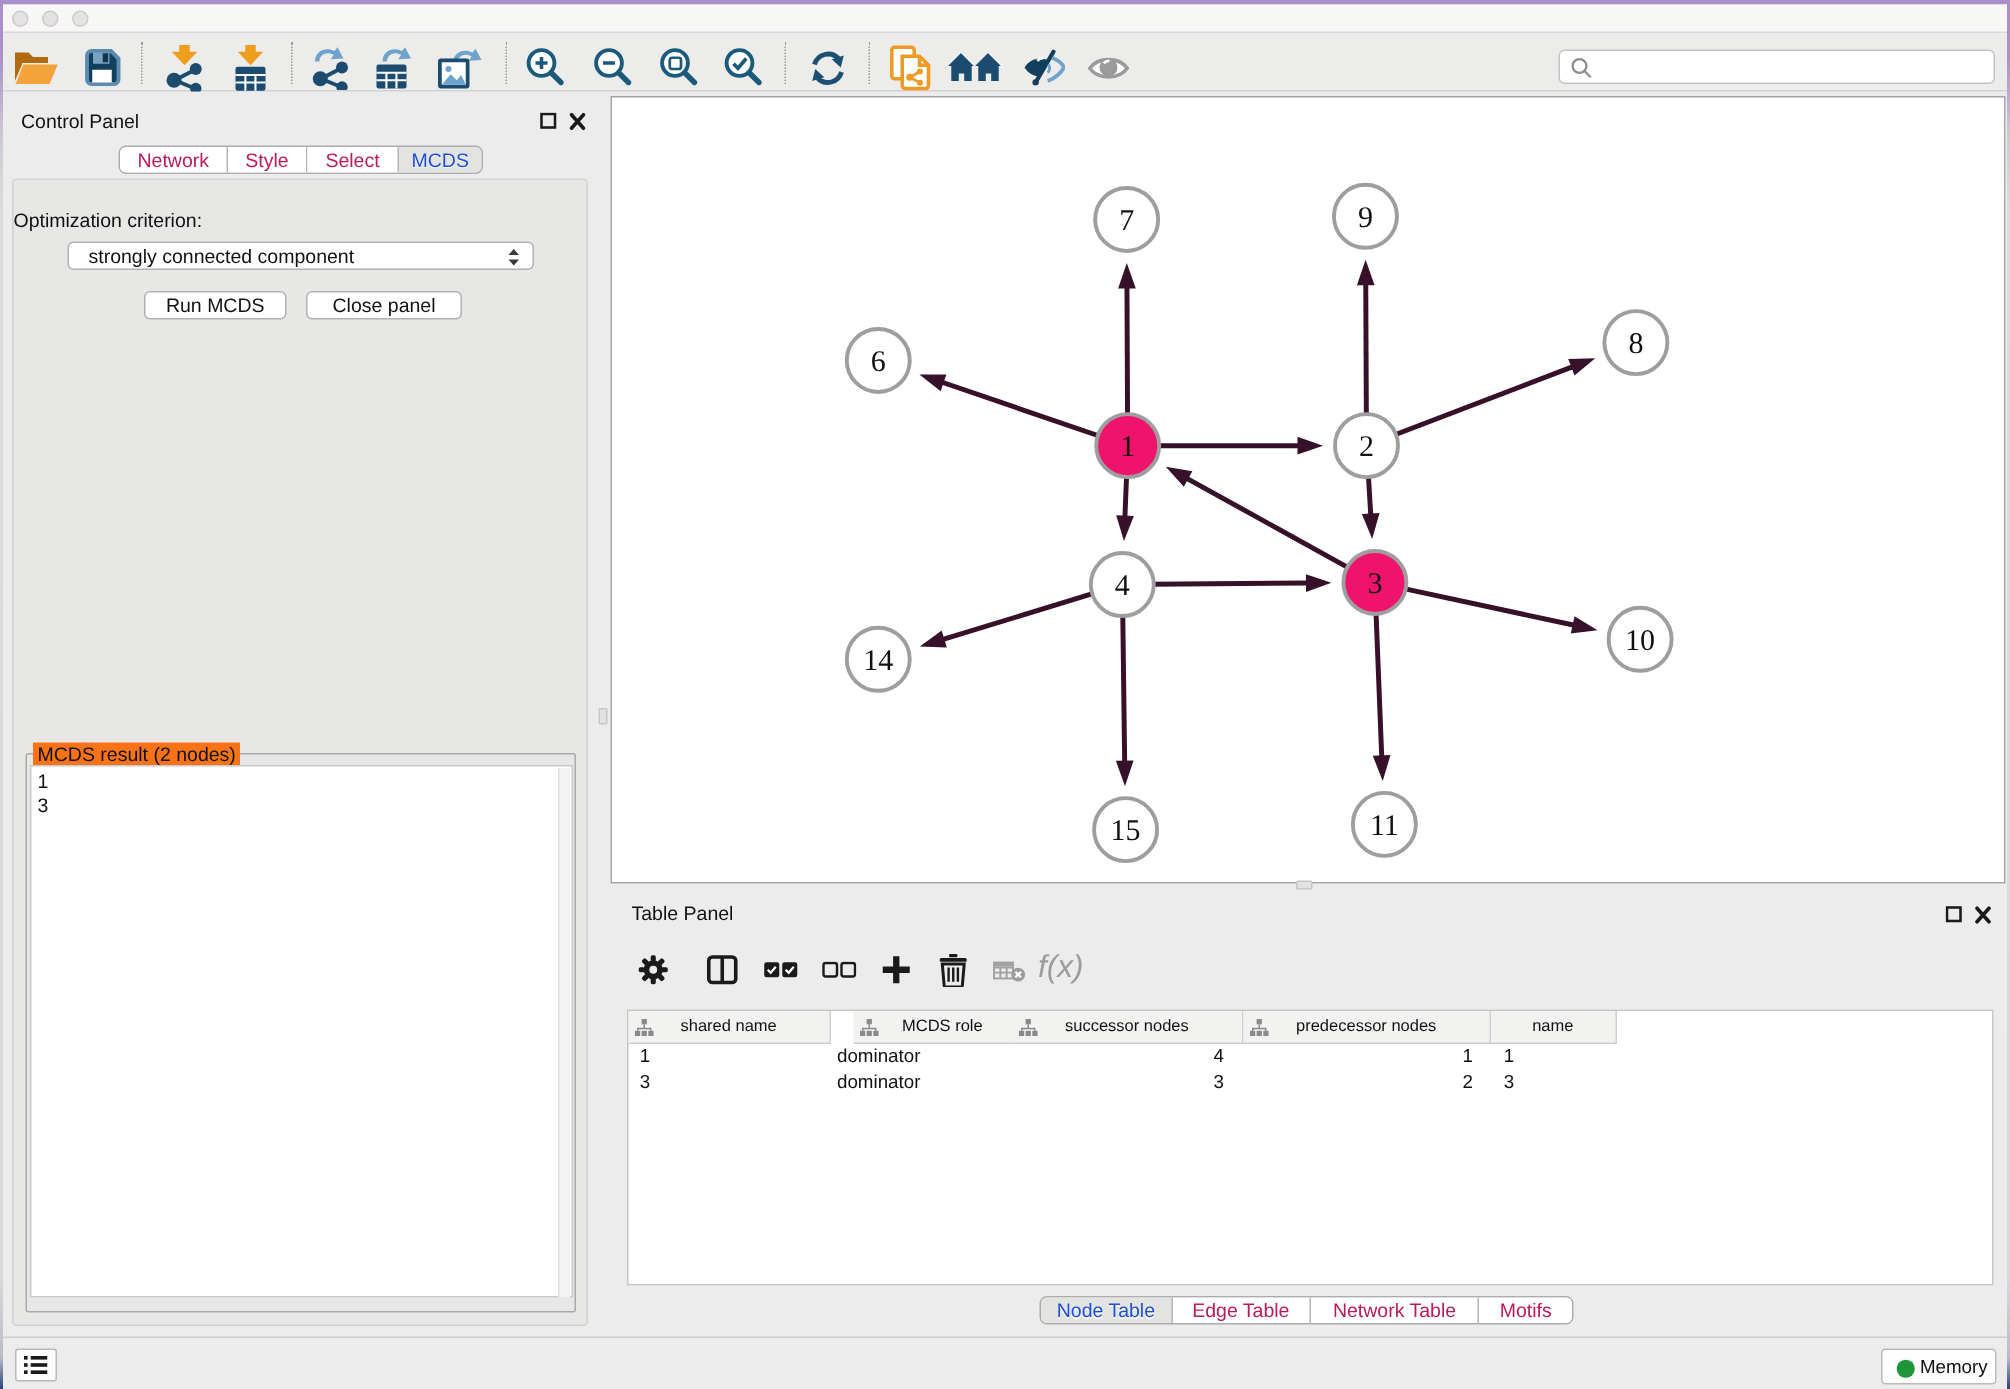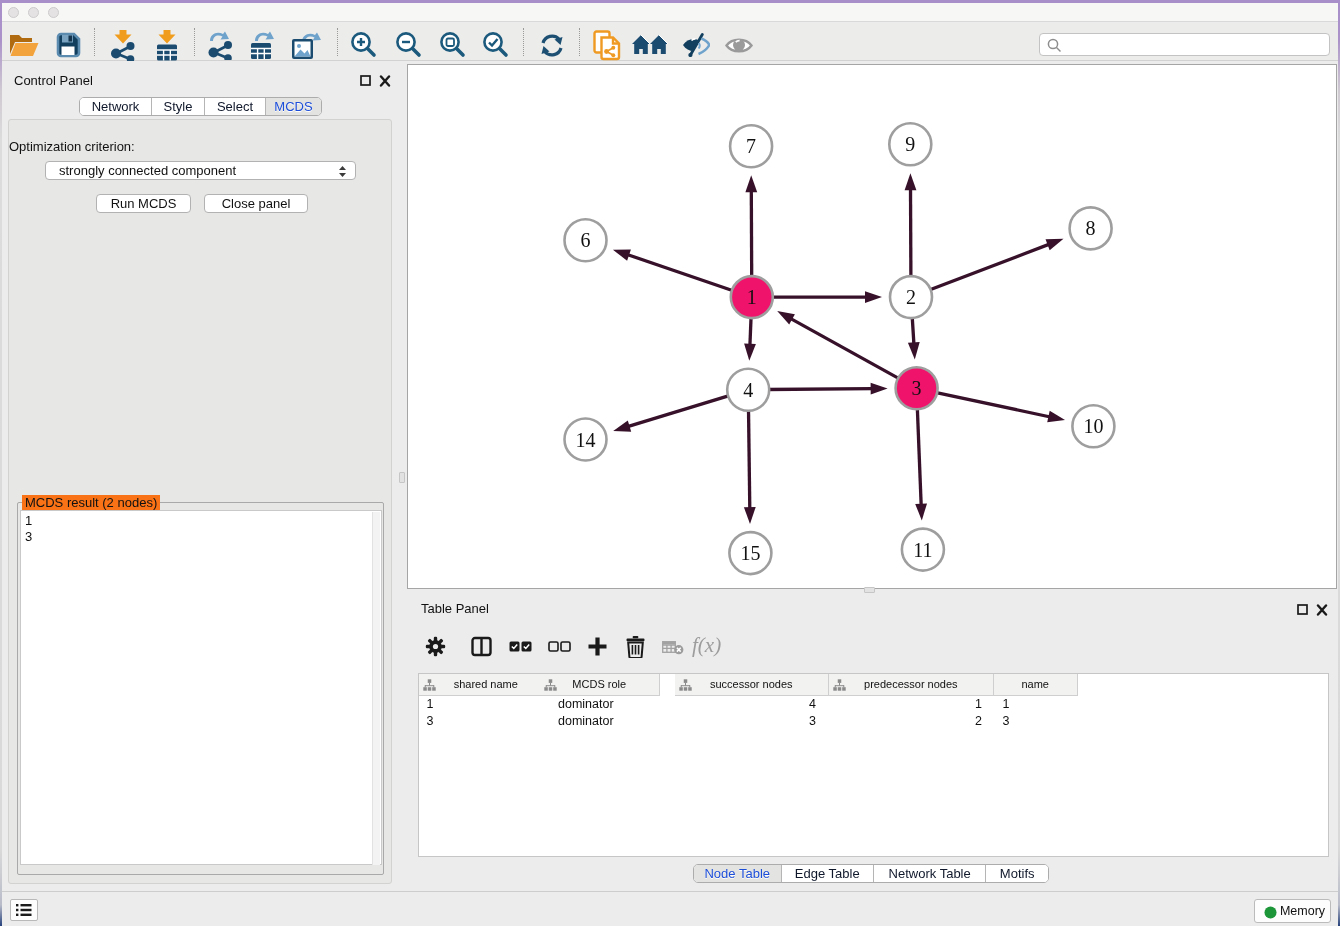--- a/index.html
+++ b/index.html
@@ -12,21 +12,21 @@
 .tl{position:absolute;top:4px;width:11px;height:11px;border-radius:50%;background:#e4e2e2;border:1px solid #cdcbcb}
 #wintitle{left:0;right:0;top:2px;text-align:center;font-size:13px;color:#a3a0a0}
 #toolbar{left:2px;top:23px;width:1336px;height:38px;background:#ececeb;border-bottom:1px solid #d2d2d2}
 .sep{position:absolute;top:5px;height:28px;width:0;border-left:1px dotted #9a9a9a}
 .ticon{position:absolute;top:3px;height:38px;width:36px;display:flex;align-items:center;justify-content:center}
 #search{left:1037px;top:10px;width:291px;height:23px;background:#fff;border:1px solid #c3c3c3;border-radius:4px}
 #cp{left:2px;top:62px;width:403px;height:829px;background:#ececec}
 #cphead{left:12px;top:11px;font-size:13px;color:#111}
 #cppane{left:6px;top:57px;width:384px;height:765px;background:#e7e7e6;border:1px solid #d2d2d1;border-radius:3px}
 .tabbar{position:absolute;display:flex;height:19px;border:1px solid #acacac;border-radius:5px;background:#fff;overflow:hidden}
-.tab{font-size:13px;color:#0f172a;display:flex;align-items:center;justify-content:center;border-right:1px solid #b5b5b5;background:#fff;height:100%}
+.tab{font-size:13px;color:#be185d;display:flex;align-items:center;justify-content:center;border-right:1px solid #b5b5b5;background:#fff;height:100%}
 .tab:last-child{border-right:none}
 .tabsel{background:#e3e3e2;color:#1d4ed8;text-shadow:0 1px 0 rgba(255,255,255,.95)}
 #optlab{left:0;width:100%;top:19px;text-align:left;font-size:13px;color:#111}
 #combo{left:36px;top:41px;width:311px;height:19px;background:#fff;border:1px solid #b2b2b2;border-radius:4px;font-size:13px;color:#111;line-height:17px;padding-left:13px}
 .btn{position:absolute;top:74px;height:19px;background:#fff;border:1px solid #b2b2b2;border-radius:4px;font-size:13px;color:#111;text-align:center;line-height:17px}
 #fs{left:8px;top:382px;width:367px;height:373px;border:1px solid #a9a9a9;border-radius:2px}
 #fslab{left:13px;top:375px;font-size:13px;color:#111;background:#f97316;padding:0 3px;z-index:2}
 #fsin{left:2px;top:7px;width:362px;height:355px;background:#fff;border:1px solid #c9c9c9;font-size:13px;color:#111}
 #fsscroll{right:1px;top:1px;width:8px;height:353px;background:#f3f3f3;border-left:1px solid #e2e2e2}
 #netwin{left:407px;top:64px;width:930px;height:525px;background:#fff;border:1px solid #a5a5a5}
@@ -347,37 +347,37 @@
       </svg>
   <svg style="position:absolute;left:237px;top:5px" width="22" height="15" viewBox="0 0 22 15">
         <g stroke="#a2a2a2" fill="none" stroke-width="1.3">
           <rect x="0.7" y="1.7" width="12.6" height="10.6"></rect>
           <path d="M0.7 5 h12.6 M0.7 8.4 h12.6 M4.9 5 v7.3 M9.1 5 v7.3"></path>
         </g>
         <rect x="0.7" y="1.7" width="12.6" height="2.6" fill="#a2a2a2"></rect>
         <circle cx="16.8" cy="9.7" r="4.6" fill="#9c9c9c"></circle>
         <path d="M14.9 7.8 l3.8 3.8 M18.7 7.8 l-3.8 3.8" stroke="#fff" stroke-width="1.5"></path>
       </svg>
-  <div style="position:absolute;left:267px;top:-2px;font-family:Liberation Serif, serif;font-style:italic;font-size:21px;color:#9c9c9c">f(x)</div>
+  <div style="position:absolute;left:267px;top:-2px;font-family:Liberation Sans, sans-serif;font-style:italic;font-size:21px;color:#9c9c9c">f(x)</div>
  </div>
 
  <div class="abs" id="tptable">
   <div class="th" style="left:0.0px;width:135.5px"><span class="thic"><svg width="13" height="12" viewBox="0 0 13 12">
             <g fill="#8a8a8a">
               <rect x="4.75" y="0.3" width="3.5" height="3.6"></rect>
               <rect x="6" y="3.9" width="1" height="2.6"></rect>
               <rect x="2" y="6.2" width="9" height="1"></rect>
               <rect x="1.7" y="6.2" width="1" height="2"></rect>
               <rect x="10.3" y="6.2" width="1" height="2"></rect>
               <rect x="0.3" y="8.2" width="3.5" height="3.5"></rect>
               <rect x="4.75" y="8.2" width="3.5" height="3.5"></rect>
               <rect x="9.2" y="8.2" width="3.5" height="3.5"></rect>
             </g>
           </svg></span>shared name</div>
-  <div class="th" style="left:121px;width:120.5px"><span class="thic"><svg width="13" height="12" viewBox="0 0 13 12">
+  <div class="th" style="left:150px;width:120.5px"><span class="thic"><svg width="13" height="12" viewBox="0 0 13 12">
             <g fill="#8a8a8a">
               <rect x="4.75" y="0.3" width="3.5" height="3.6"></rect>
               <rect x="6" y="3.9" width="1" height="2.6"></rect>
               <rect x="2" y="6.2" width="9" height="1"></rect>
               <rect x="1.7" y="6.2" width="1" height="2"></rect>
               <rect x="10.3" y="6.2" width="1" height="2"></rect>
               <rect x="0.3" y="8.2" width="3.5" height="3.5"></rect>
               <rect x="4.75" y="8.2" width="3.5" height="3.5"></rect>
               <rect x="9.2" y="8.2" width="3.5" height="3.5"></rect>
             </g>

